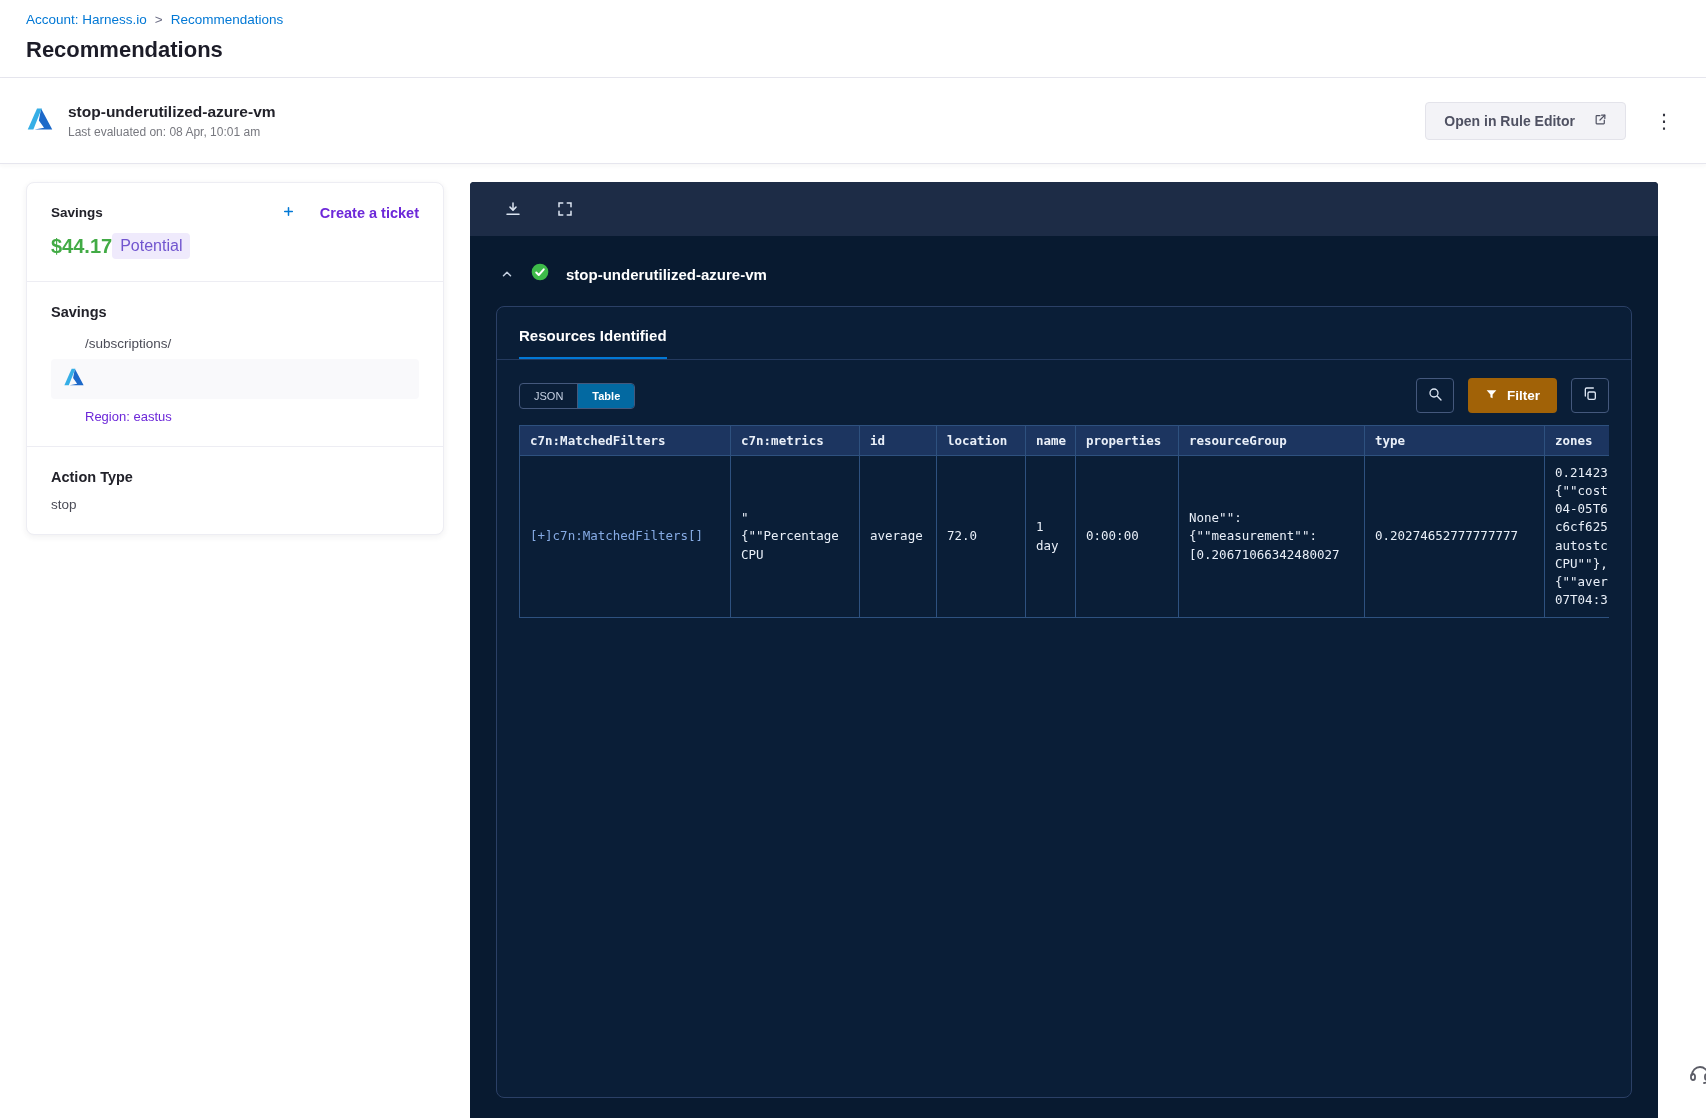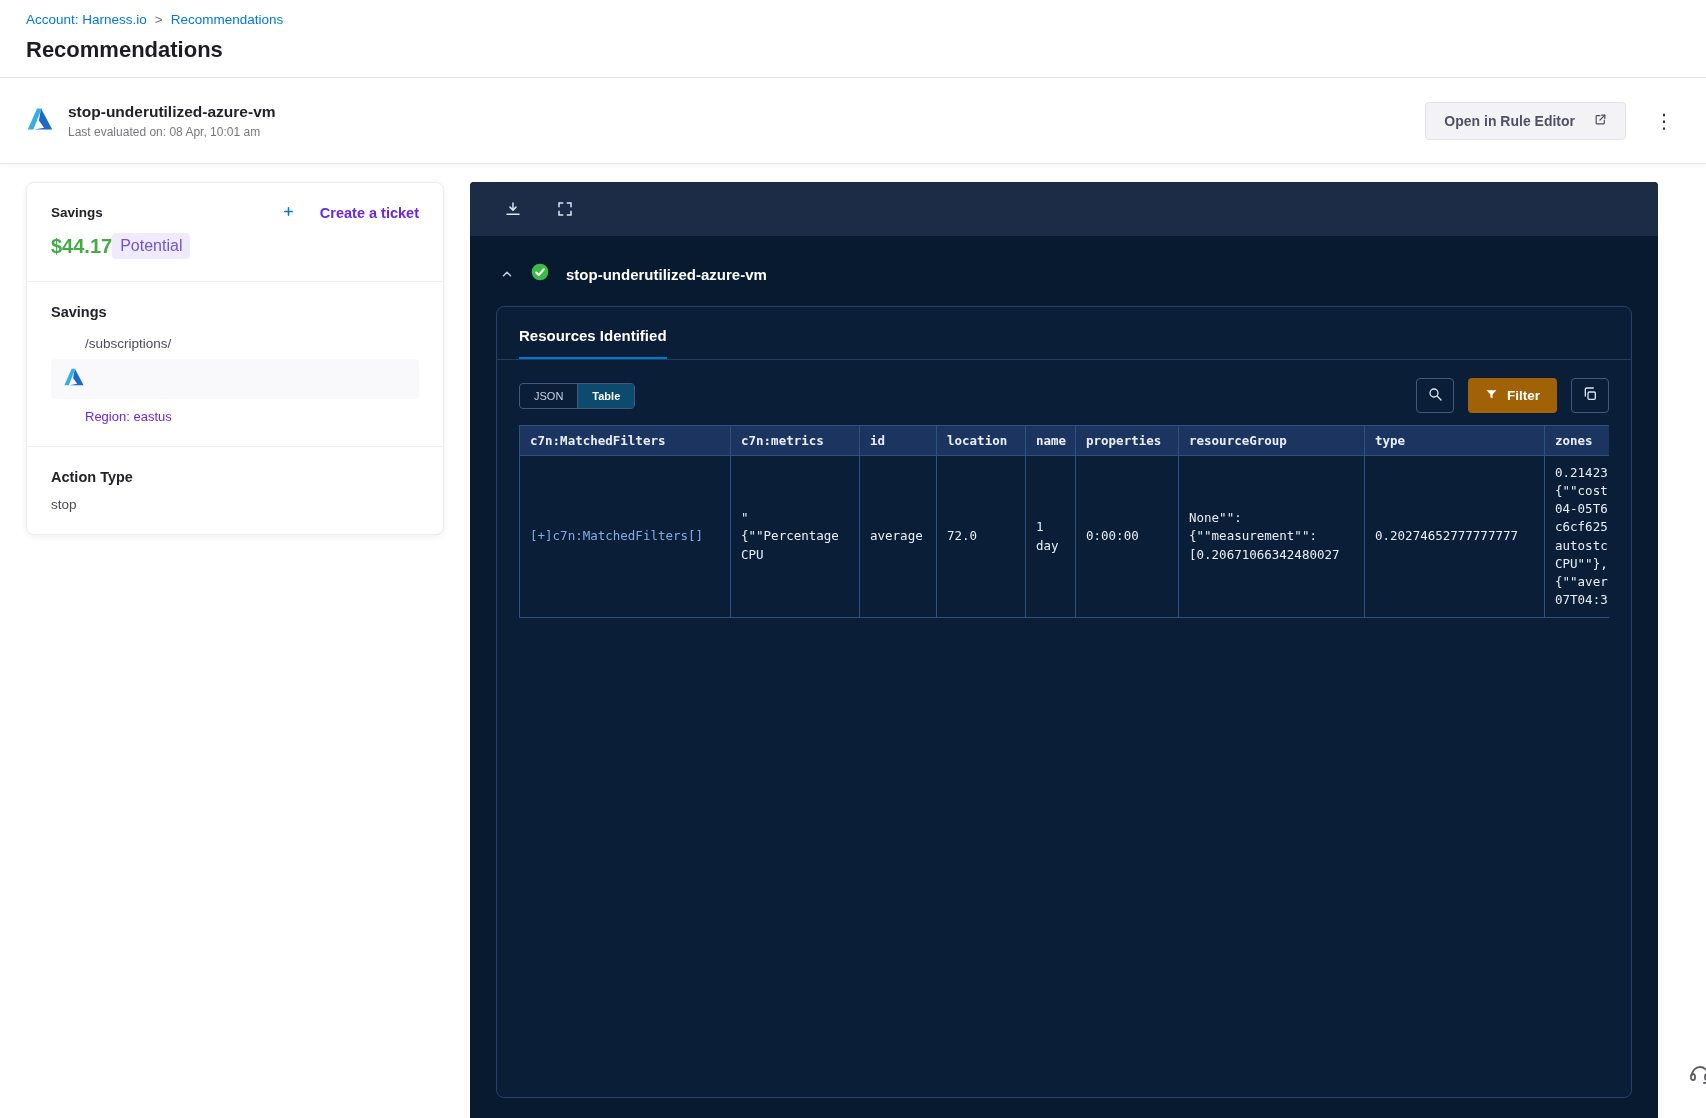--- a/index.html
+++ b/index.html
@@ -56,21 +56,21 @@
   .panel-title-row { display:flex; align-items:center; gap:16px; padding:26px 26px 14px 30px; }
   .panel-title { color:#fff; font-size:15px; font-weight:700; }
   .inner-card { margin:6px 26px 26px; border:1px solid #2b4066; border-radius:8px;
     background:#0a1e37; flex:1; display:flex; flex-direction:column; overflow:hidden; }
   .tabs-row { padding:20px 22px 0; border-bottom:1px solid #243a5e; }
   .tab { display:inline-block; padding-bottom:13px; border-bottom:2px solid #0278d5;
     color:#fff; font-size:15px; font-weight:700; cursor:pointer; }
   .controls-row { display:flex; align-items:center; gap:10px; padding:18px 22px 12px; }
   .segmented { display:flex; border:1px solid #44587c; border-radius:4px; overflow:hidden; }
   .seg-btn { padding:6px 14px; font-size:11px; color:#c7d2e4; background:transparent; cursor:pointer; }
-  .seg-btn.selected { background:#0c4a6e; color:#fff; font-weight:700; border-left:1px solid #44587c; }
+  .seg-btn.selected { background:#0369a1; color:#fff; font-weight:700; border-left:1px solid #44587c; }
   .ctl-spacer { flex:1; }
   .icon-btn { width:38px; height:35px; border:1px solid #44587c; border-radius:4px;
     display:grid; place-items:center; cursor:pointer; background:transparent; }
   .filter-btn { display:flex; align-items:center; gap:9px; background:#a16207; color:#fff;
     font-size:13.5px; font-weight:700; height:35px; padding:0 17px; border-radius:4px;
     cursor:pointer; margin:0 4px; }
   .rows-row { display:flex; align-items:center; padding:4px 22px 14px; }
   .rows-count { color:#fff; font-size:13px; font-weight:700; }
   .flatten-group { margin-left:auto; display:flex; align-items:center; gap:11px; }
   .flatten-dot { width:13px; height:13px; border-radius:50%; background:#0e2138;

